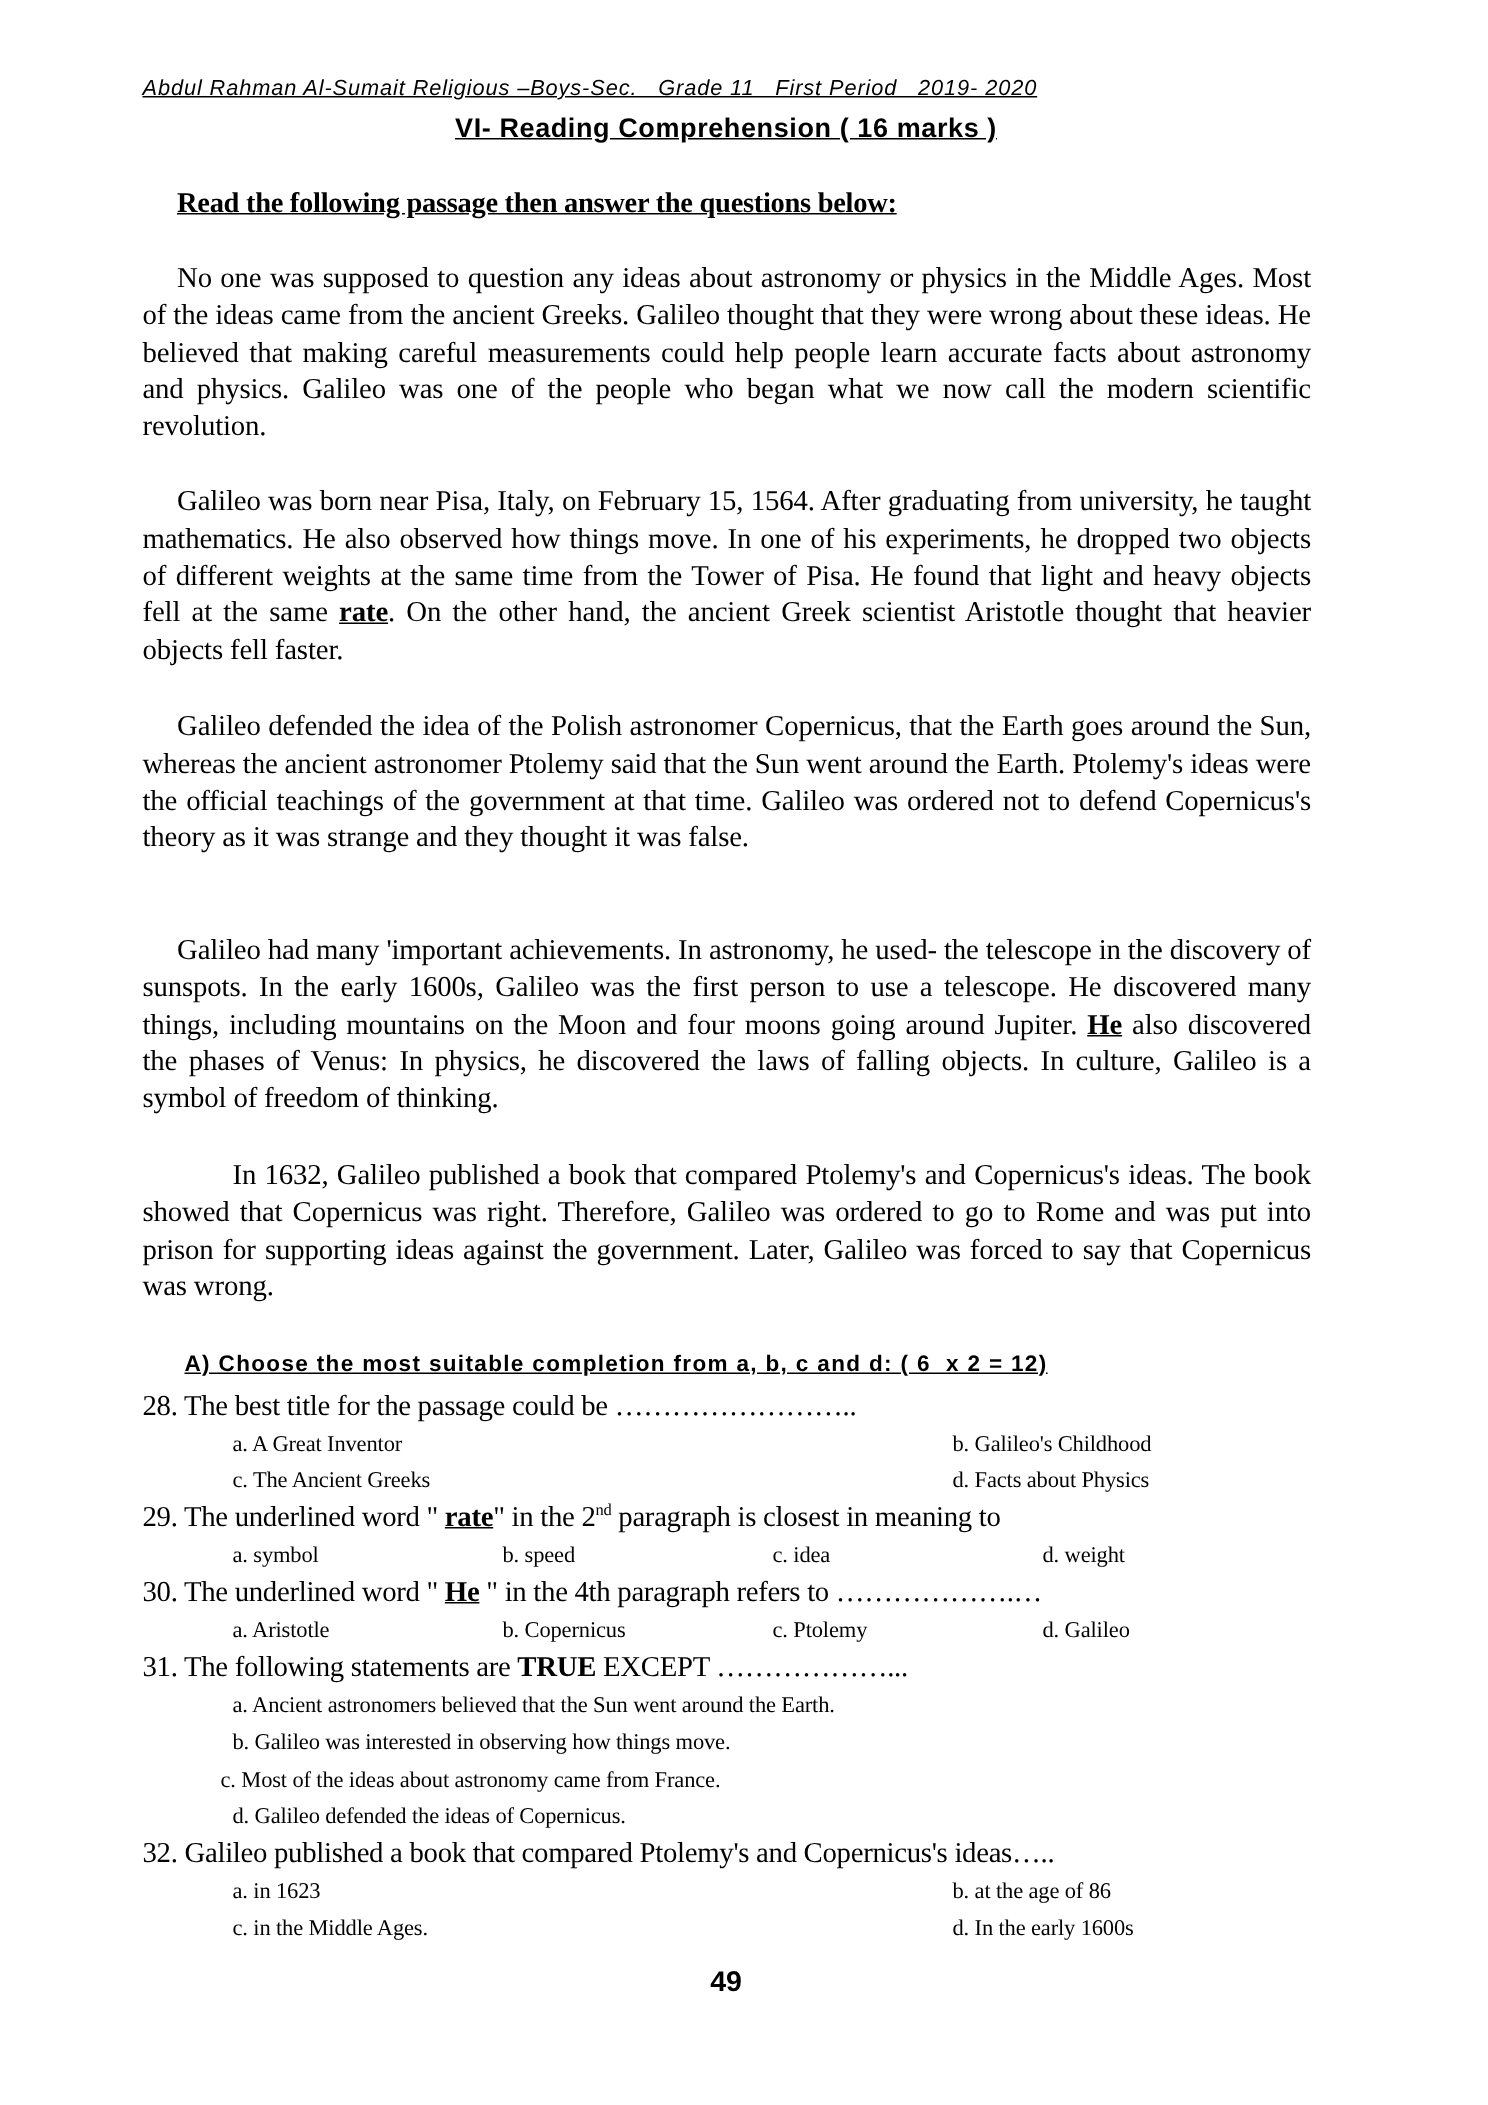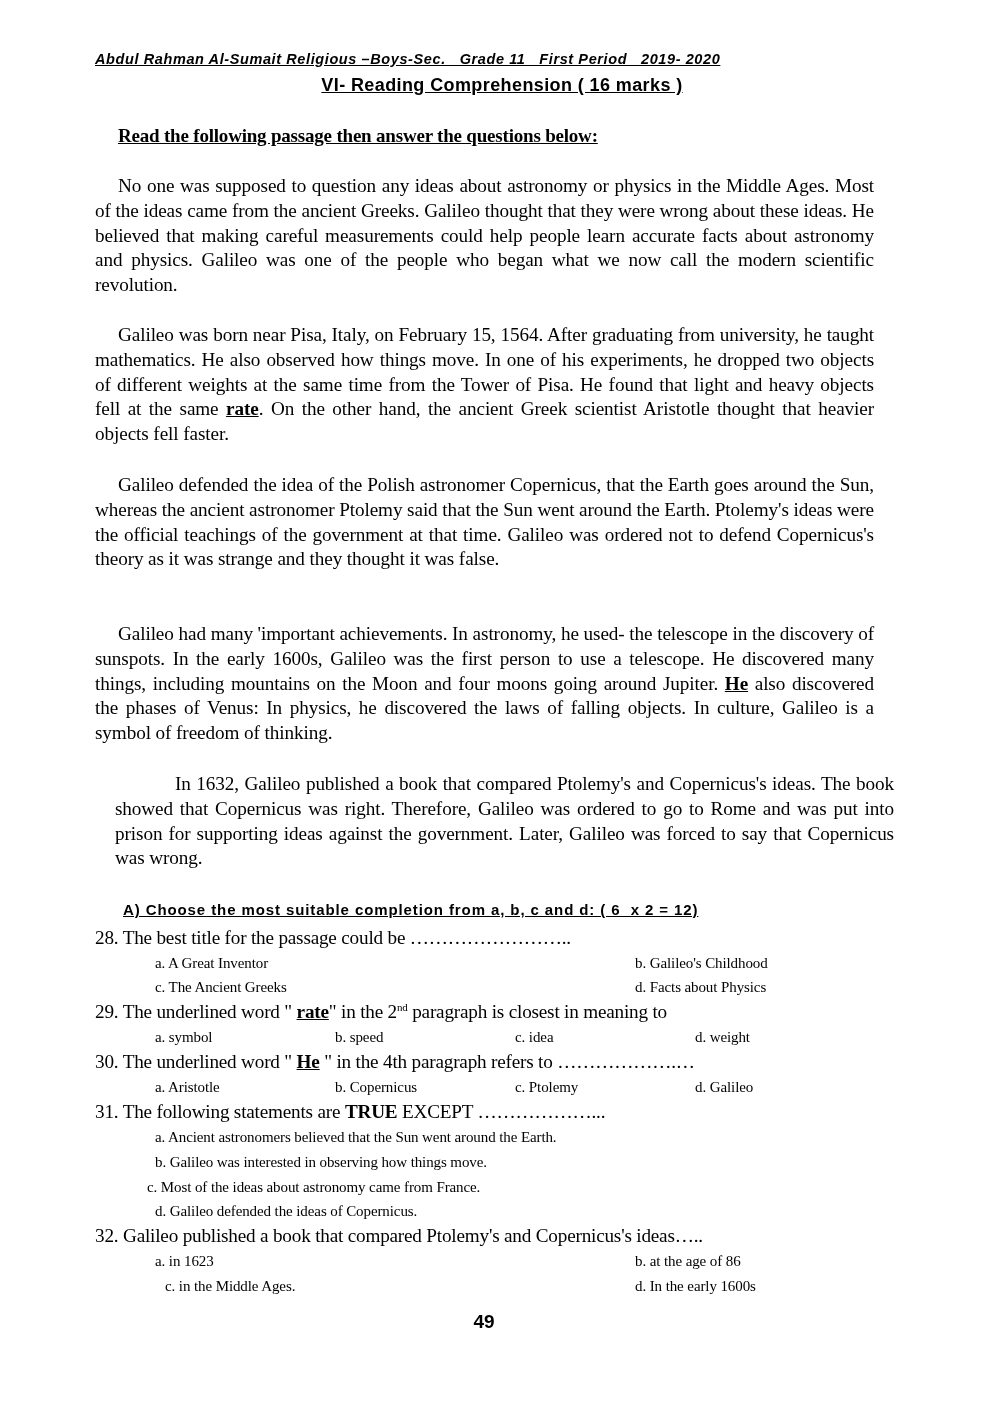--- a/index.html
+++ b/index.html
@@ -4,25 +4,25 @@
   <style>
     html, body { margin: 0; padding: 0; background: #ffffff; }
     body {
       width: 992px; height: 1403px; position: relative; overflow: hidden;
       color: #000;
       font-family: "Liberation Serif", "DejaVu Serif", serif;
     }
     .school-header {
       position: absolute; left: 95px; top: 51px; width: 765px;
       font-family: "Liberation Sans", "DejaVu Sans", sans-serif;
-      font-weight: bold; font-style: italic; font-size: 14.5px;
+      font-weight: normal; font-style: italic; font-size: 14.5px;
       text-decoration: underline; white-space: pre; letter-spacing: 0.6px;
     }
     .section-title {
-      position: absolute; left: 18px; top: 75px; width: 968px; text-align: center;
+      position: absolute; left: 0; top: 75px; width: 968px; text-align: center;
       font-family: "Liberation Sans", "DejaVu Sans", sans-serif;
       font-weight: bold; font-size: 18px; text-decoration: underline;
       letter-spacing: 0.4px;
     }
     .instruction {
       position: absolute; left: 118px; top: 125px;
       font-weight: bold; font-size: 19px; text-decoration: underline;
       letter-spacing: -0.2px;
     }
     .para {
@@ -61,21 +61,21 @@
 <div class="instruction"> Read the following passage then answer the questions below:</div>
 
 <div class="para" style="top:174px;">No one was supposed to question any ideas about astronomy or physics in the Middle Ages. Most of the ideas came from the ancient Greeks. Galileo thought that they were wrong about these ideas. He believed that making careful measurements could help people learn accurate facts about astronomy and physics. Galileo was one of the people who began what we now call the modern scientific revolution.</div>
 
 <div class="para" style="top:323px;"><span>Galileo was born near Pisa, Italy, on February 15, 1564. After graduating from university, he taught mathematics. He also observed how things move. In one of his experiments, he dropped two objects of different weights at the same time from the Tower of Pisa. He found that light and heavy objects fell at the same </span><span class="u-bold">rate</span><span>. On the other hand, the ancient Greek scientist Aristotle thought that heavier objects fell faster.</span></div>
 
 <div class="para" style="top:473px;">Galileo defended the idea of the Polish astronomer Copernicus, that the Earth goes around the Sun, whereas the ancient astronomer Ptolemy said that the Sun went around the Earth. Ptolemy's ideas were the official teachings of the government at that time. Galileo was ordered not to defend Copernicus's theory as it was strange and they thought it was false.</div>
 
 <div class="para" style="top:622px;"><span>Galileo had many 'important achievements. In astronomy, he used- the telescope in the discovery of sunspots. In the early 1600s, Galileo was the first person to use a telescope. He discovered many things, including mountains on the Moon and four moons going around Jupiter. </span><span class="u-bold">He</span><span> also discovered the phases of Venus: In physics, he discovered the laws of falling objects. In culture, Galileo is a symbol of freedom of thinking.</span></div>
 
-<div class="para p5" style="top:772px;margin-left:20px;">In 1632, Galileo published a book that compared Ptolemy's and Copernicus's ideas. The book showed that Copernicus was right. Therefore, Galileo was ordered to go to Rome and was put into prison for supporting ideas against the government. Later, Galileo was forced to say that Copernicus was wrong.</div>
+<div class="para p5" style="top:772px;">In 1632, Galileo published a book that compared Ptolemy's and Copernicus's ideas. The book showed that Copernicus was right. Therefore, Galileo was ordered to go to Rome and was put into prison for supporting ideas against the government. Later, Galileo was forced to say that Copernicus was wrong.</div>
 
 <div class="part-heading">A) Choose the most suitable completion from a, b, c and d: ( 6  x 2 = 12)</div>
 
 <div class="q-line" style="top:926px;">28. The best title for the passage could be ……………………..</div>
 <div class="opt" style="left:155px; top:951px;">a. A Great Inventor</div>
 <div class="opt" style="left:635px; top:951px;">b. Galileo's Childhood</div>
 <div class="opt" style="left:155px; top:975px;">c. The Ancient Greeks</div>
 <div class="opt" style="left:635px; top:975px;">d. Facts about Physics</div>
 
 <div class="q-line" style="top:1000px;"><span>29. The underlined word " </span><span class="u-bold">rate</span><span>" in the 2</span><sup>nd</sup><span> paragraph is closest in meaning to</span></div>
@@ -92,16 +92,16 @@
 
 <div class="q-line" style="top:1100px;"><span>31. The following statements are </span><b>TRUE</b><span> EXCEPT ………………...</span></div>
 <div class="opt" style="left:155px; top:1125px;">a. Ancient astronomers believed that the Sun went around the Earth.</div>
 <div class="opt" style="left:155px; top:1150px;">b. Galileo was interested in observing how things move.</div>
 <div class="opt" style="left:147px; top:1175px;">c. Most of the ideas about astronomy came from France.</div>
 <div class="opt" style="left:155px; top:1199px;">d. Galileo defended the ideas of Copernicus.</div>
 
 <div class="q-line" style="top:1224px;">32. Galileo published a book that compared Ptolemy's and Copernicus's ideas…..</div>
 <div class="opt" style="left:155px; top:1249px;">a. in 1623</div>
 <div class="opt" style="left:635px; top:1249px;">b. at the age of 86</div>
-<div class="opt" style="left:165px; top:1274px;">c. in the Middle Ages.</div>
+<div class="opt" style="left:155px; top:1274px;">c. in the Middle Ages.</div>
 <div class="opt" style="left:635px; top:1274px;">d. In the early 1600s</div>
 
 <div class="page-number">49</div>
 
 </body></html>

